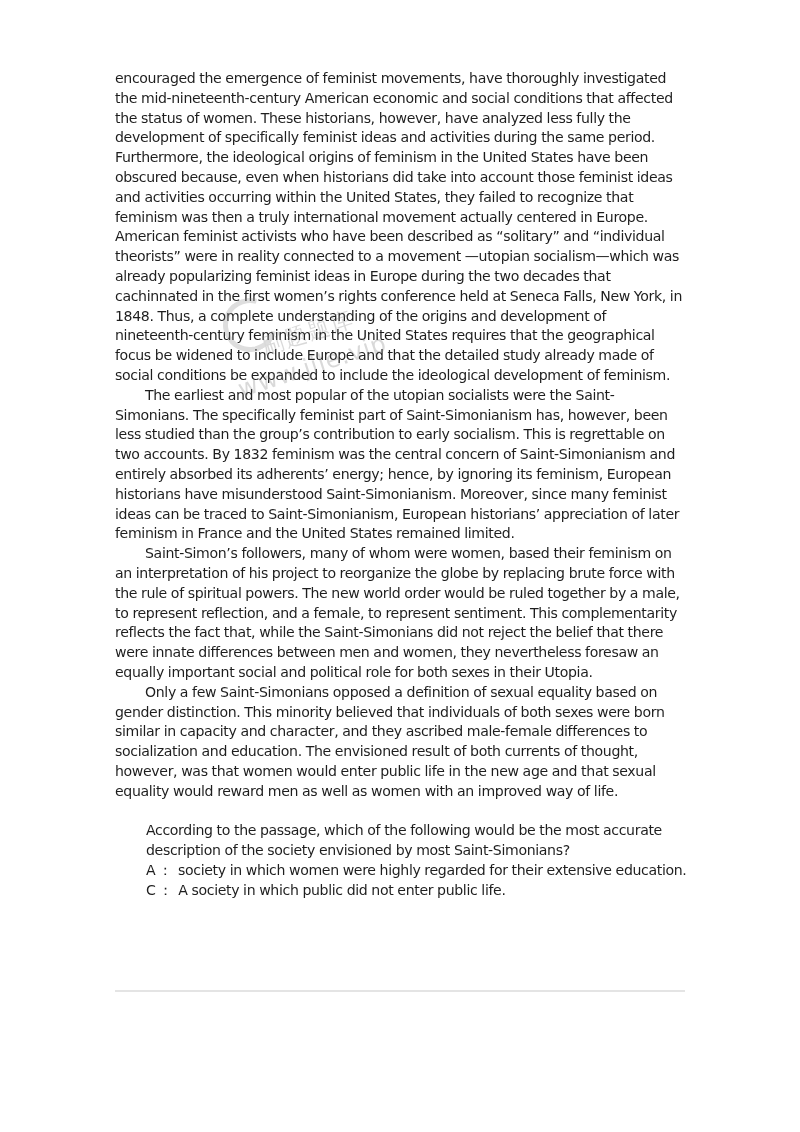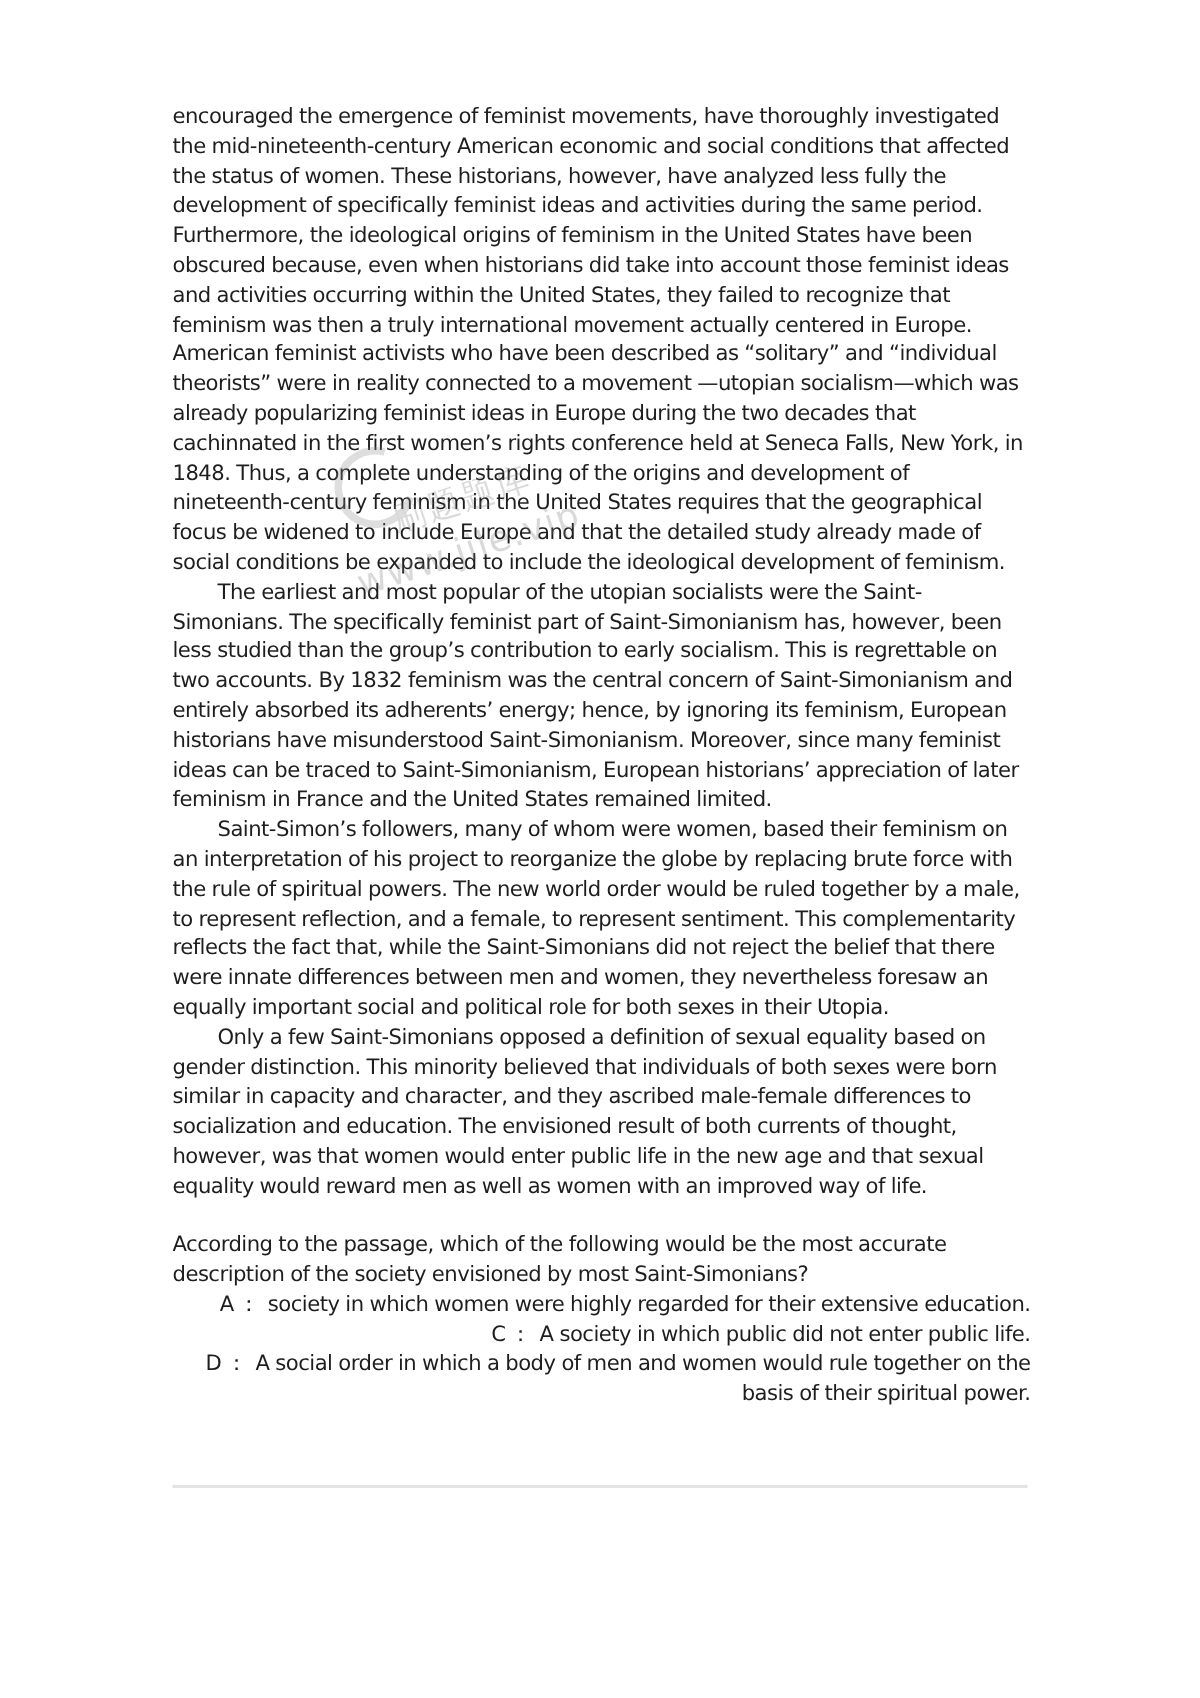--- a/index.html
+++ b/index.html
@@ -27,27 +27,27 @@
     }
     .para {
       margin: 0;
       padding: 0;
     }
     .indent {
       text-indent: 30px;
     }
     .question-block {
       margin-top: 19.8px;
+      margin-left: 31px;
     }
     .question {
       margin: 0;
     }
     .option {
       margin: 0;
-      text-align: right;
     }
     .opt-key {
       display: inline;
     }
     .opt-sep {
       display: inline;
       margin: 0 6px 0 3px;
     }
     .divider {
       position: absolute;
@@ -113,23 +113,20 @@
 
   <div class="question-block">
     <p class="question">According to the passage, which of the following would be the most accurate description of the society envisioned by most Saint-Simonians?</p>
 
     <p class="option">
       <span class="opt-key">A</span><span class="opt-sep">：</span><span>society in which women were highly regarded for their extensive education.</span>
     </p>
     <p class="option">
       <span class="opt-key">C</span><span class="opt-sep">：</span><span>A society in which public did not enter public life.</span>
     </p>
-    <p class="option">
-      <span class="opt-key">D</span><span class="opt-sep">：</span><span>A social order in which a body of men and women would rule together on the basis of their spiritual power.</span>
-    </p>
   </div>
 </div>
 
 <div class="divider"></div>
 
 <div class="watermark">
   <div class="wm-circle"></div>
   <div class="wm-text-cn">刷题题库</div>
   <div class="wm-text-url">www.jile.vip</div>
 </div>

